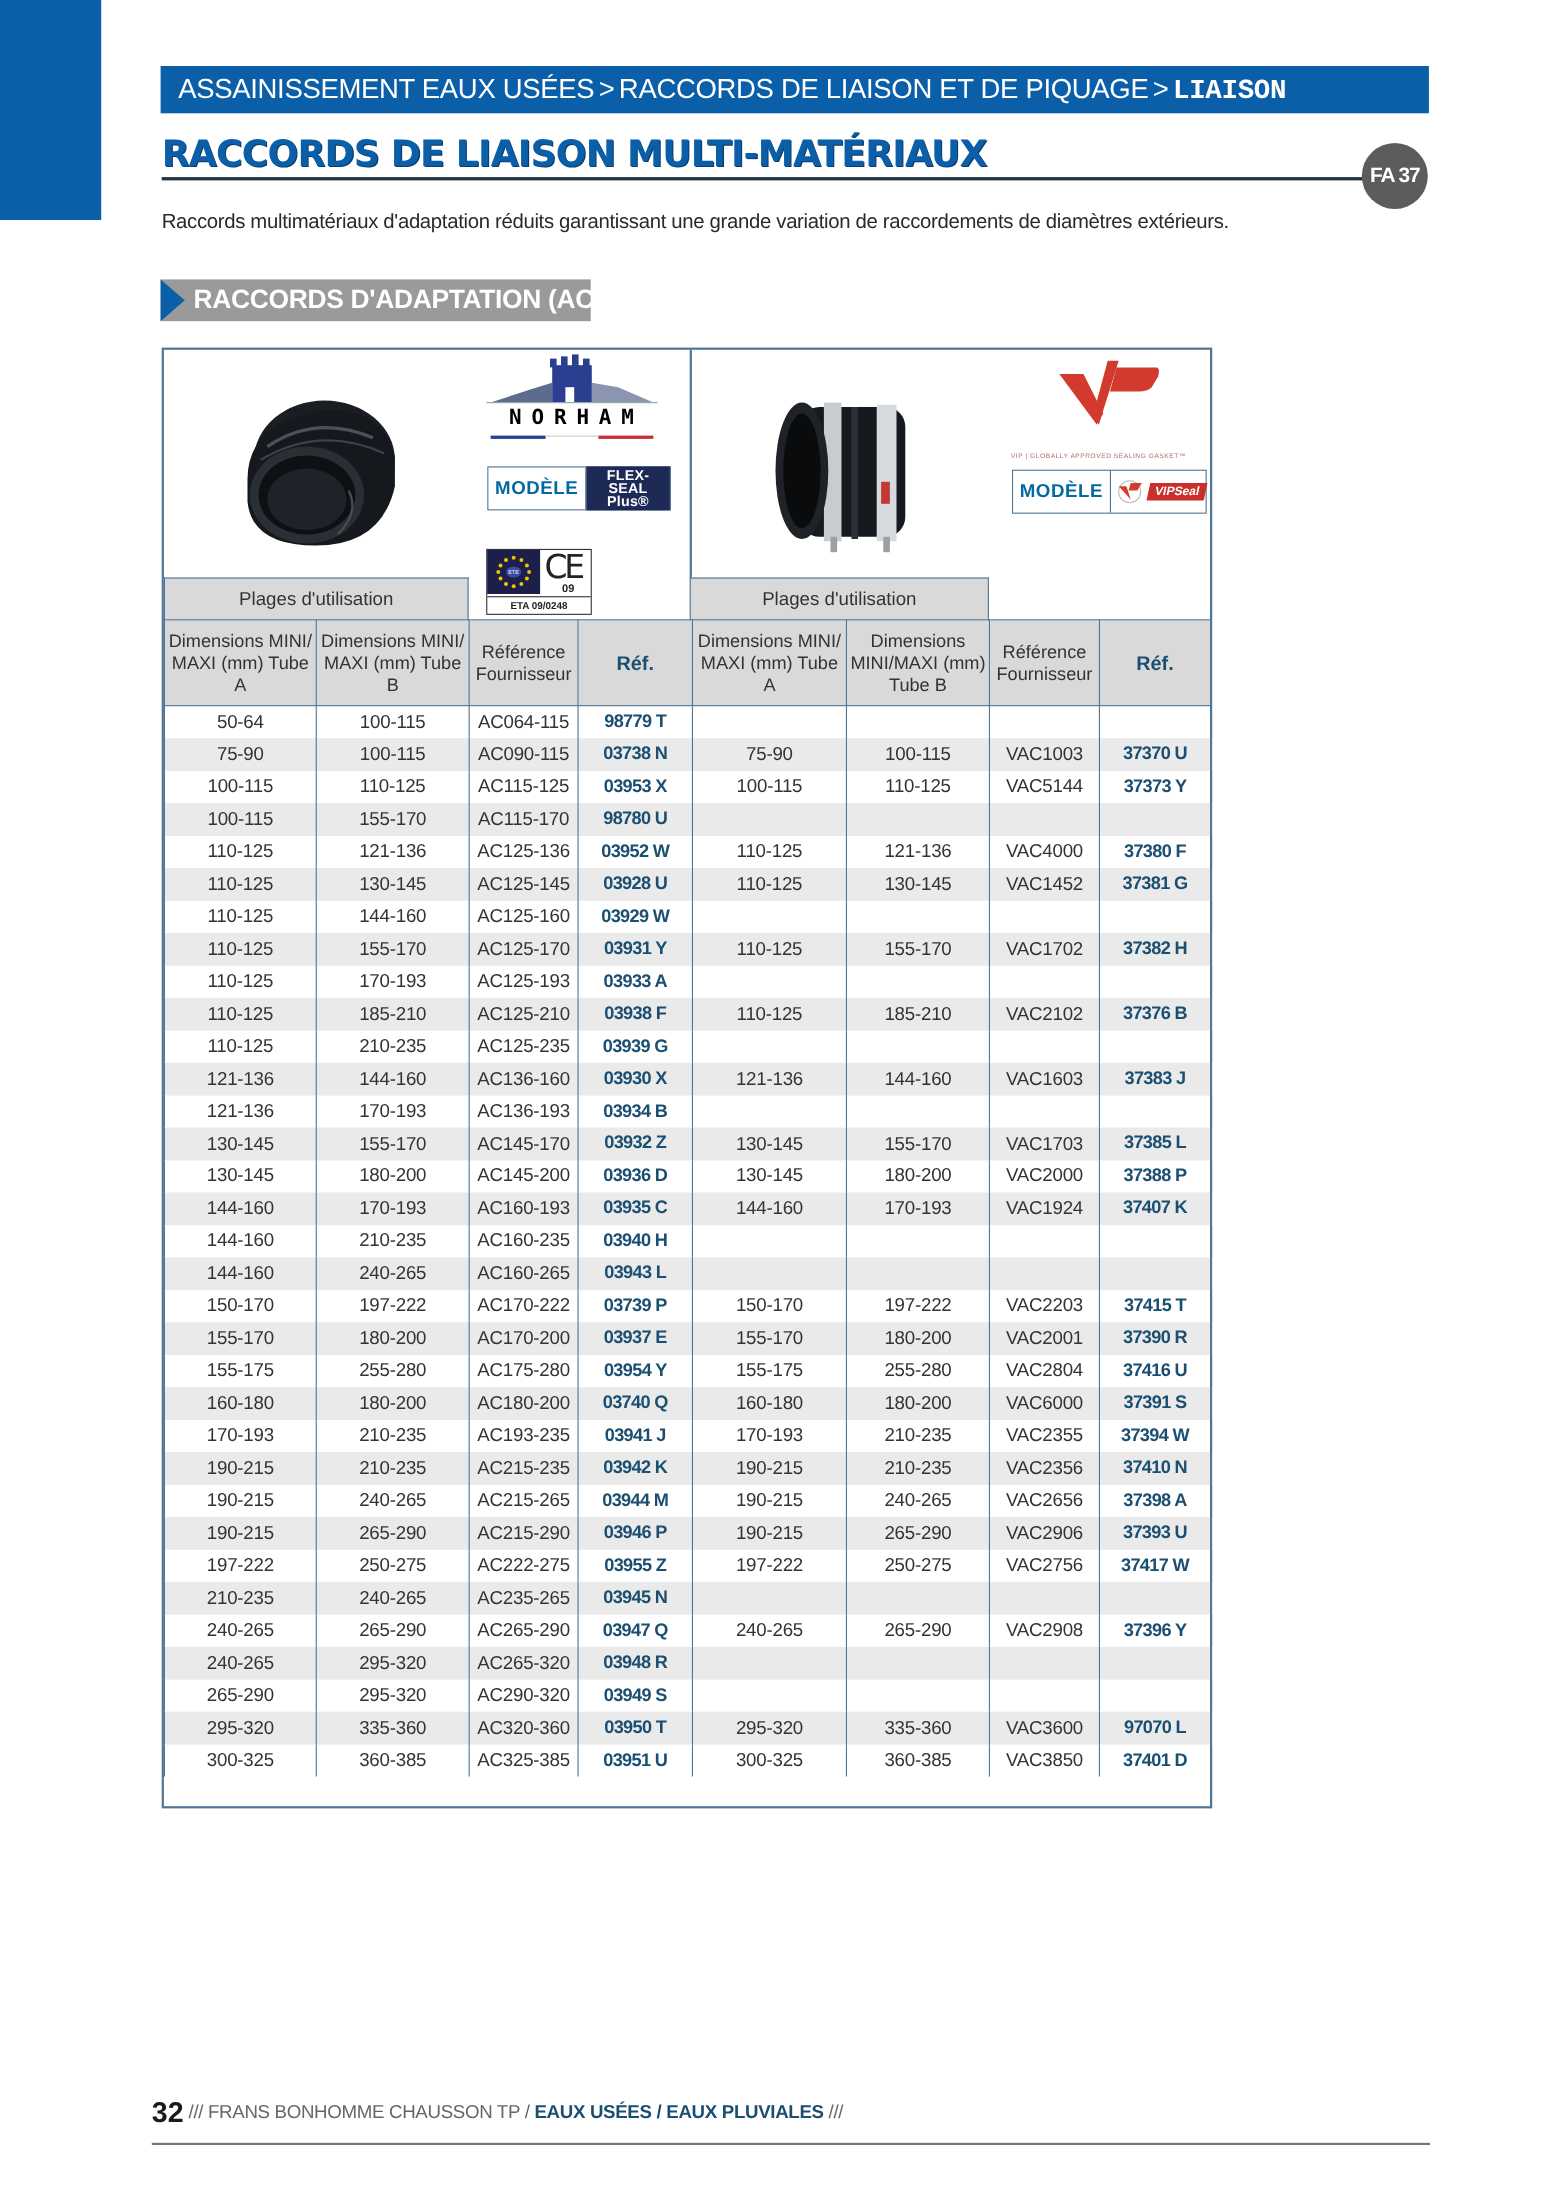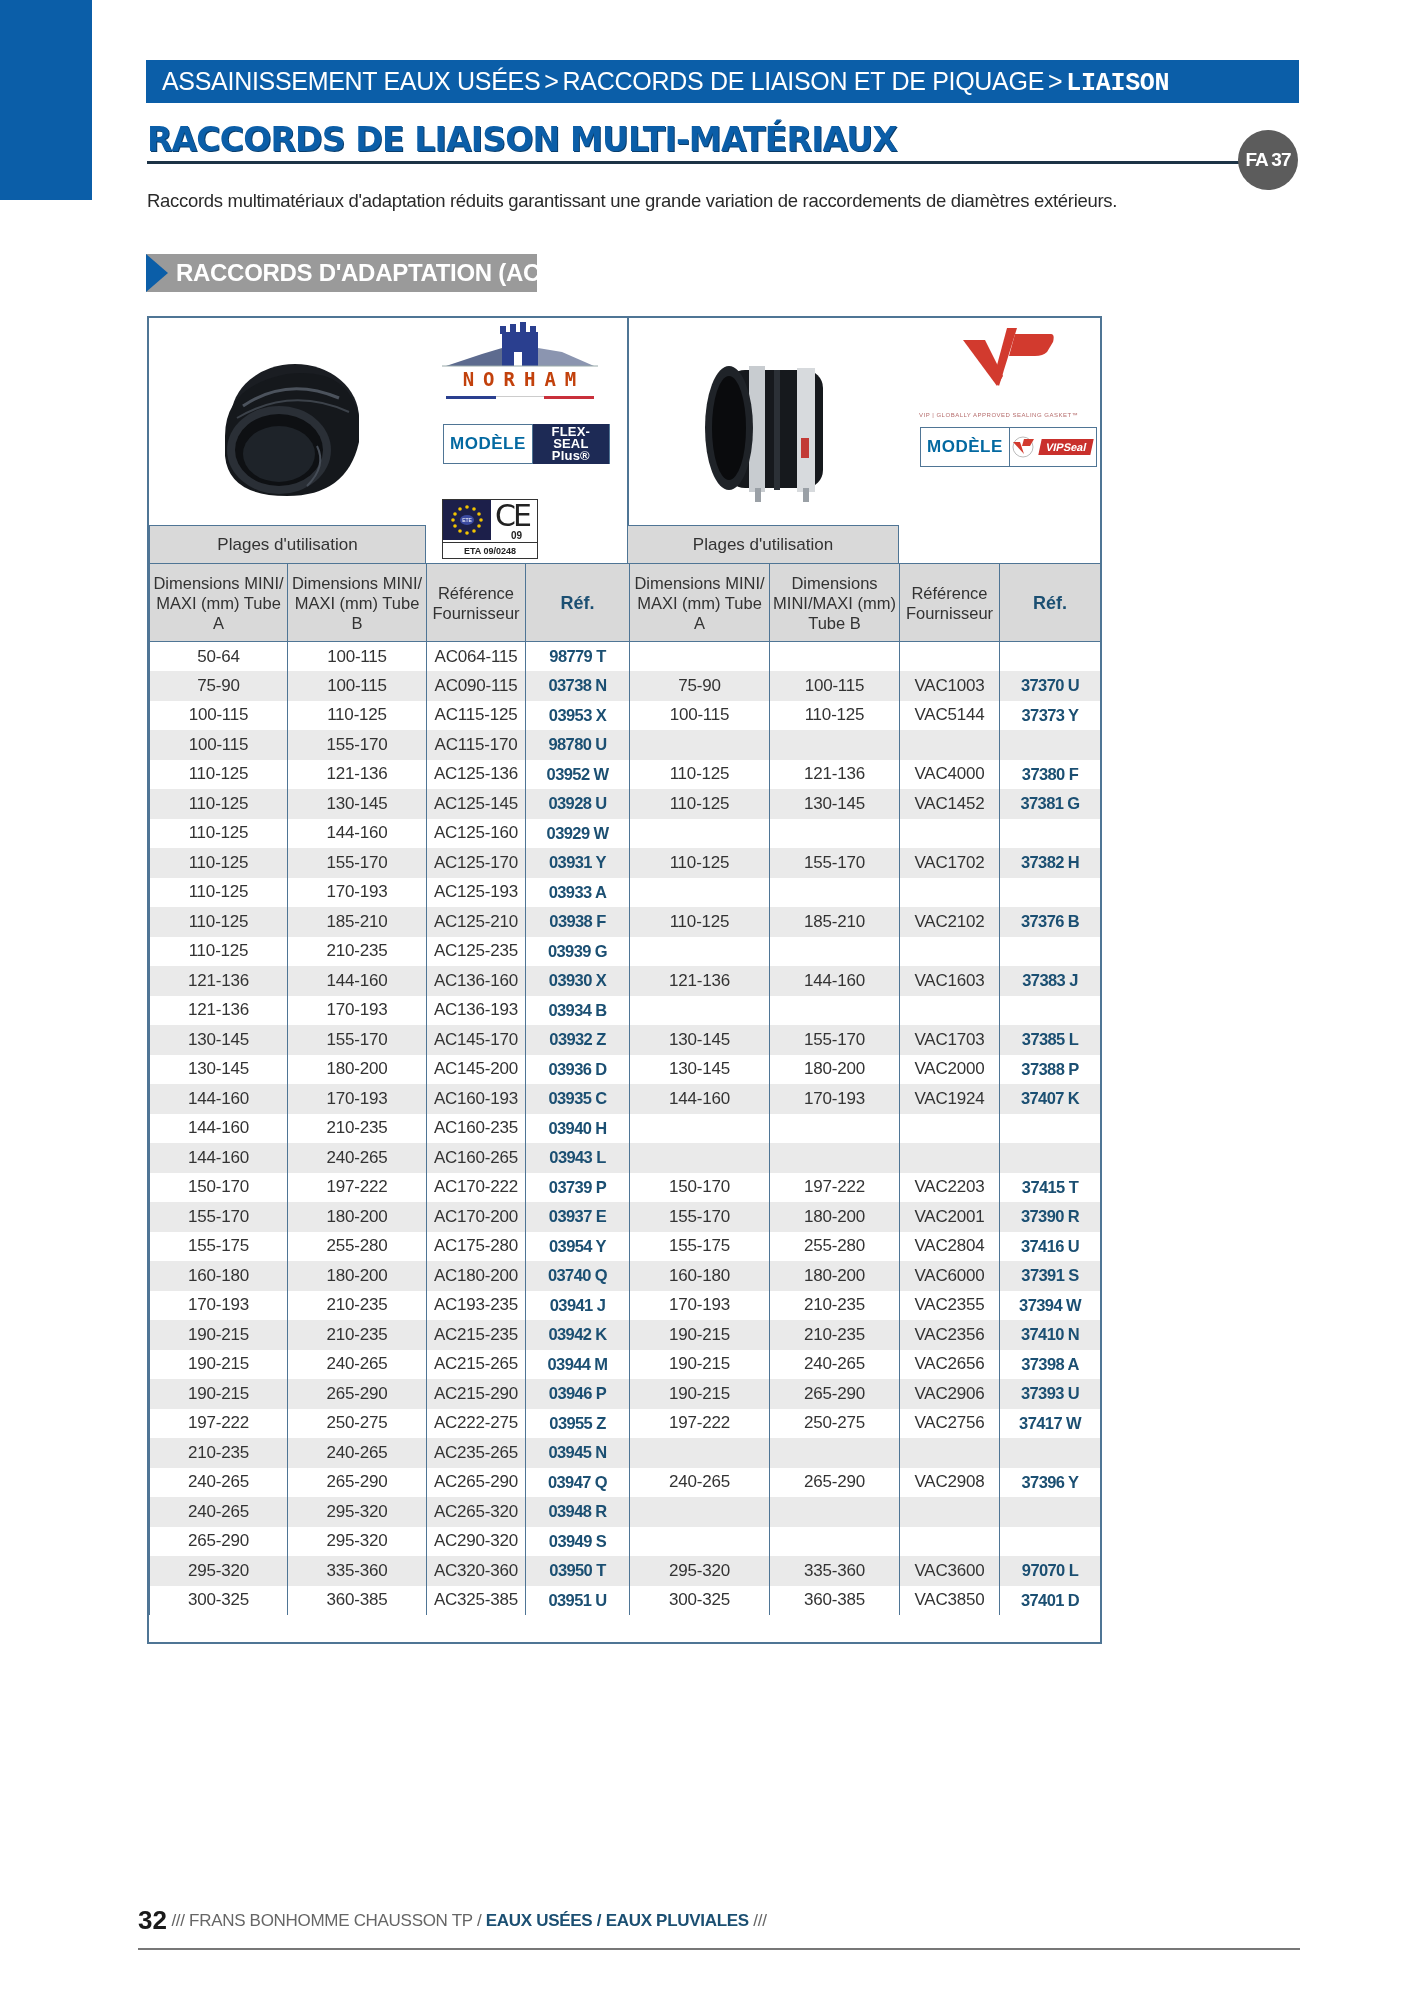--- a/index.html
+++ b/index.html
@@ -41,28 +41,28 @@
       border-left: 1.5px solid #4f7595; border-right: 1.5px solid #4f7595; padding: 0; white-space: nowrap; letter-spacing: -0.2px; }
     table.grid tr:nth-child(even) td { background: #eaeaea; }
     table.grid td.ref { color: #1b4f72; font-weight: bold; font-size: 16.5px; letter-spacing: -0.6px; }
 
     
     .prod-left { position: absolute; left: 58px; top: 28px; width: 166px; height: 166px; }
     .prod-right { position: absolute; left: 548px; top: 30px; width: 155px; height: 165px; }
 
     .norham { position: absolute; left: 293px; top: 4px; width: 156px; height: 80px; }
     .norham .name { position: absolute; left: 0; top: 46px; width: 156px; text-align: center; font-family: "DejaVu Sans Mono", monospace; font-weight: bold;
-      font-size: 19px; letter-spacing: 9px; color: #c2410c; padding-left: 8px; }
+      font-size: 19px; letter-spacing: 9px; color: #000000; padding-left: 8px; }
     .norham .bar-b { position: absolute; left: 4px; top: 74px; width: 50px; height: 3px; background: #2a3f8f; }
     .norham .bar-w { position: absolute; left: 54px; top: 74px; width: 48px; height: 1px; background: #ccc; }
     .norham .bar-r { position: absolute; left: 102px; top: 74px; width: 50px; height: 3px; background: #c9303b; }
 
     .model-box { position: absolute; height: 40px; border: 1.5px solid #4f7595; background: #fff; display: flex; }
     .model-box .m-label { font-family: "Liberation Sans", sans-serif; font-weight: bold; font-size: 17px; color: #0369a1; line-height: 37px; padding: 0 6px; border-right: 1.5px solid #4f7595; letter-spacing: 0.5px; }
-    .model-box .m-brand { flex: 1; display: flex; align-items: center; justify-content: flex-start; }
+    .model-box .m-brand { flex: 1; display: flex; align-items: center; justify-content: flex-end; }
     .flexseal { background: #1d2a55; color: #fff; font-family: "Liberation Sans", sans-serif; font-weight: bold; font-size: 13px; line-height: 12px; text-align: center; padding: 2px 4px; letter-spacing: 0.2px; }
     .vipseal-tag { background: #c9302c; color: #fff; font-family: "Liberation Sans", sans-serif; font-size: 11px; font-weight: bold; padding: 2px 6px; transform: skewX(-12deg); margin-left: 4px; }
 
     .ce-badge { position: absolute; left: 293px; top: 181px; width: 96px; height: 60px; border: 1px solid #333; background: #fff; }
     .ce-badge .eu { position: absolute; left: 0; top: 0; width: 48px; height: 40px; background: #1c1f4a; }
     .ce-badge .ce { position: absolute; left: 52px; top: -2px; font-family: "DejaVu Sans", sans-serif; font-size: 30px; color: #222; letter-spacing: -3px; }
     .ce-badge .ce-num { position: absolute; left: 68px; top: 30px; font-family: "Liberation Sans", sans-serif; font-weight: bold; font-size: 10px; color: #222; }
     .ce-badge .eta { position: absolute; left: 0; top: 42px; width: 94px; height: 16px; border-top: 1px solid #333; font-family: "Liberation Sans", sans-serif; font-weight: bold; font-size: 9px; text-align: center; line-height: 16px; color: #222; }
 
     .vip-logo { position: absolute; left: 810px; top: 8px; width: 96px; height: 62px; }

